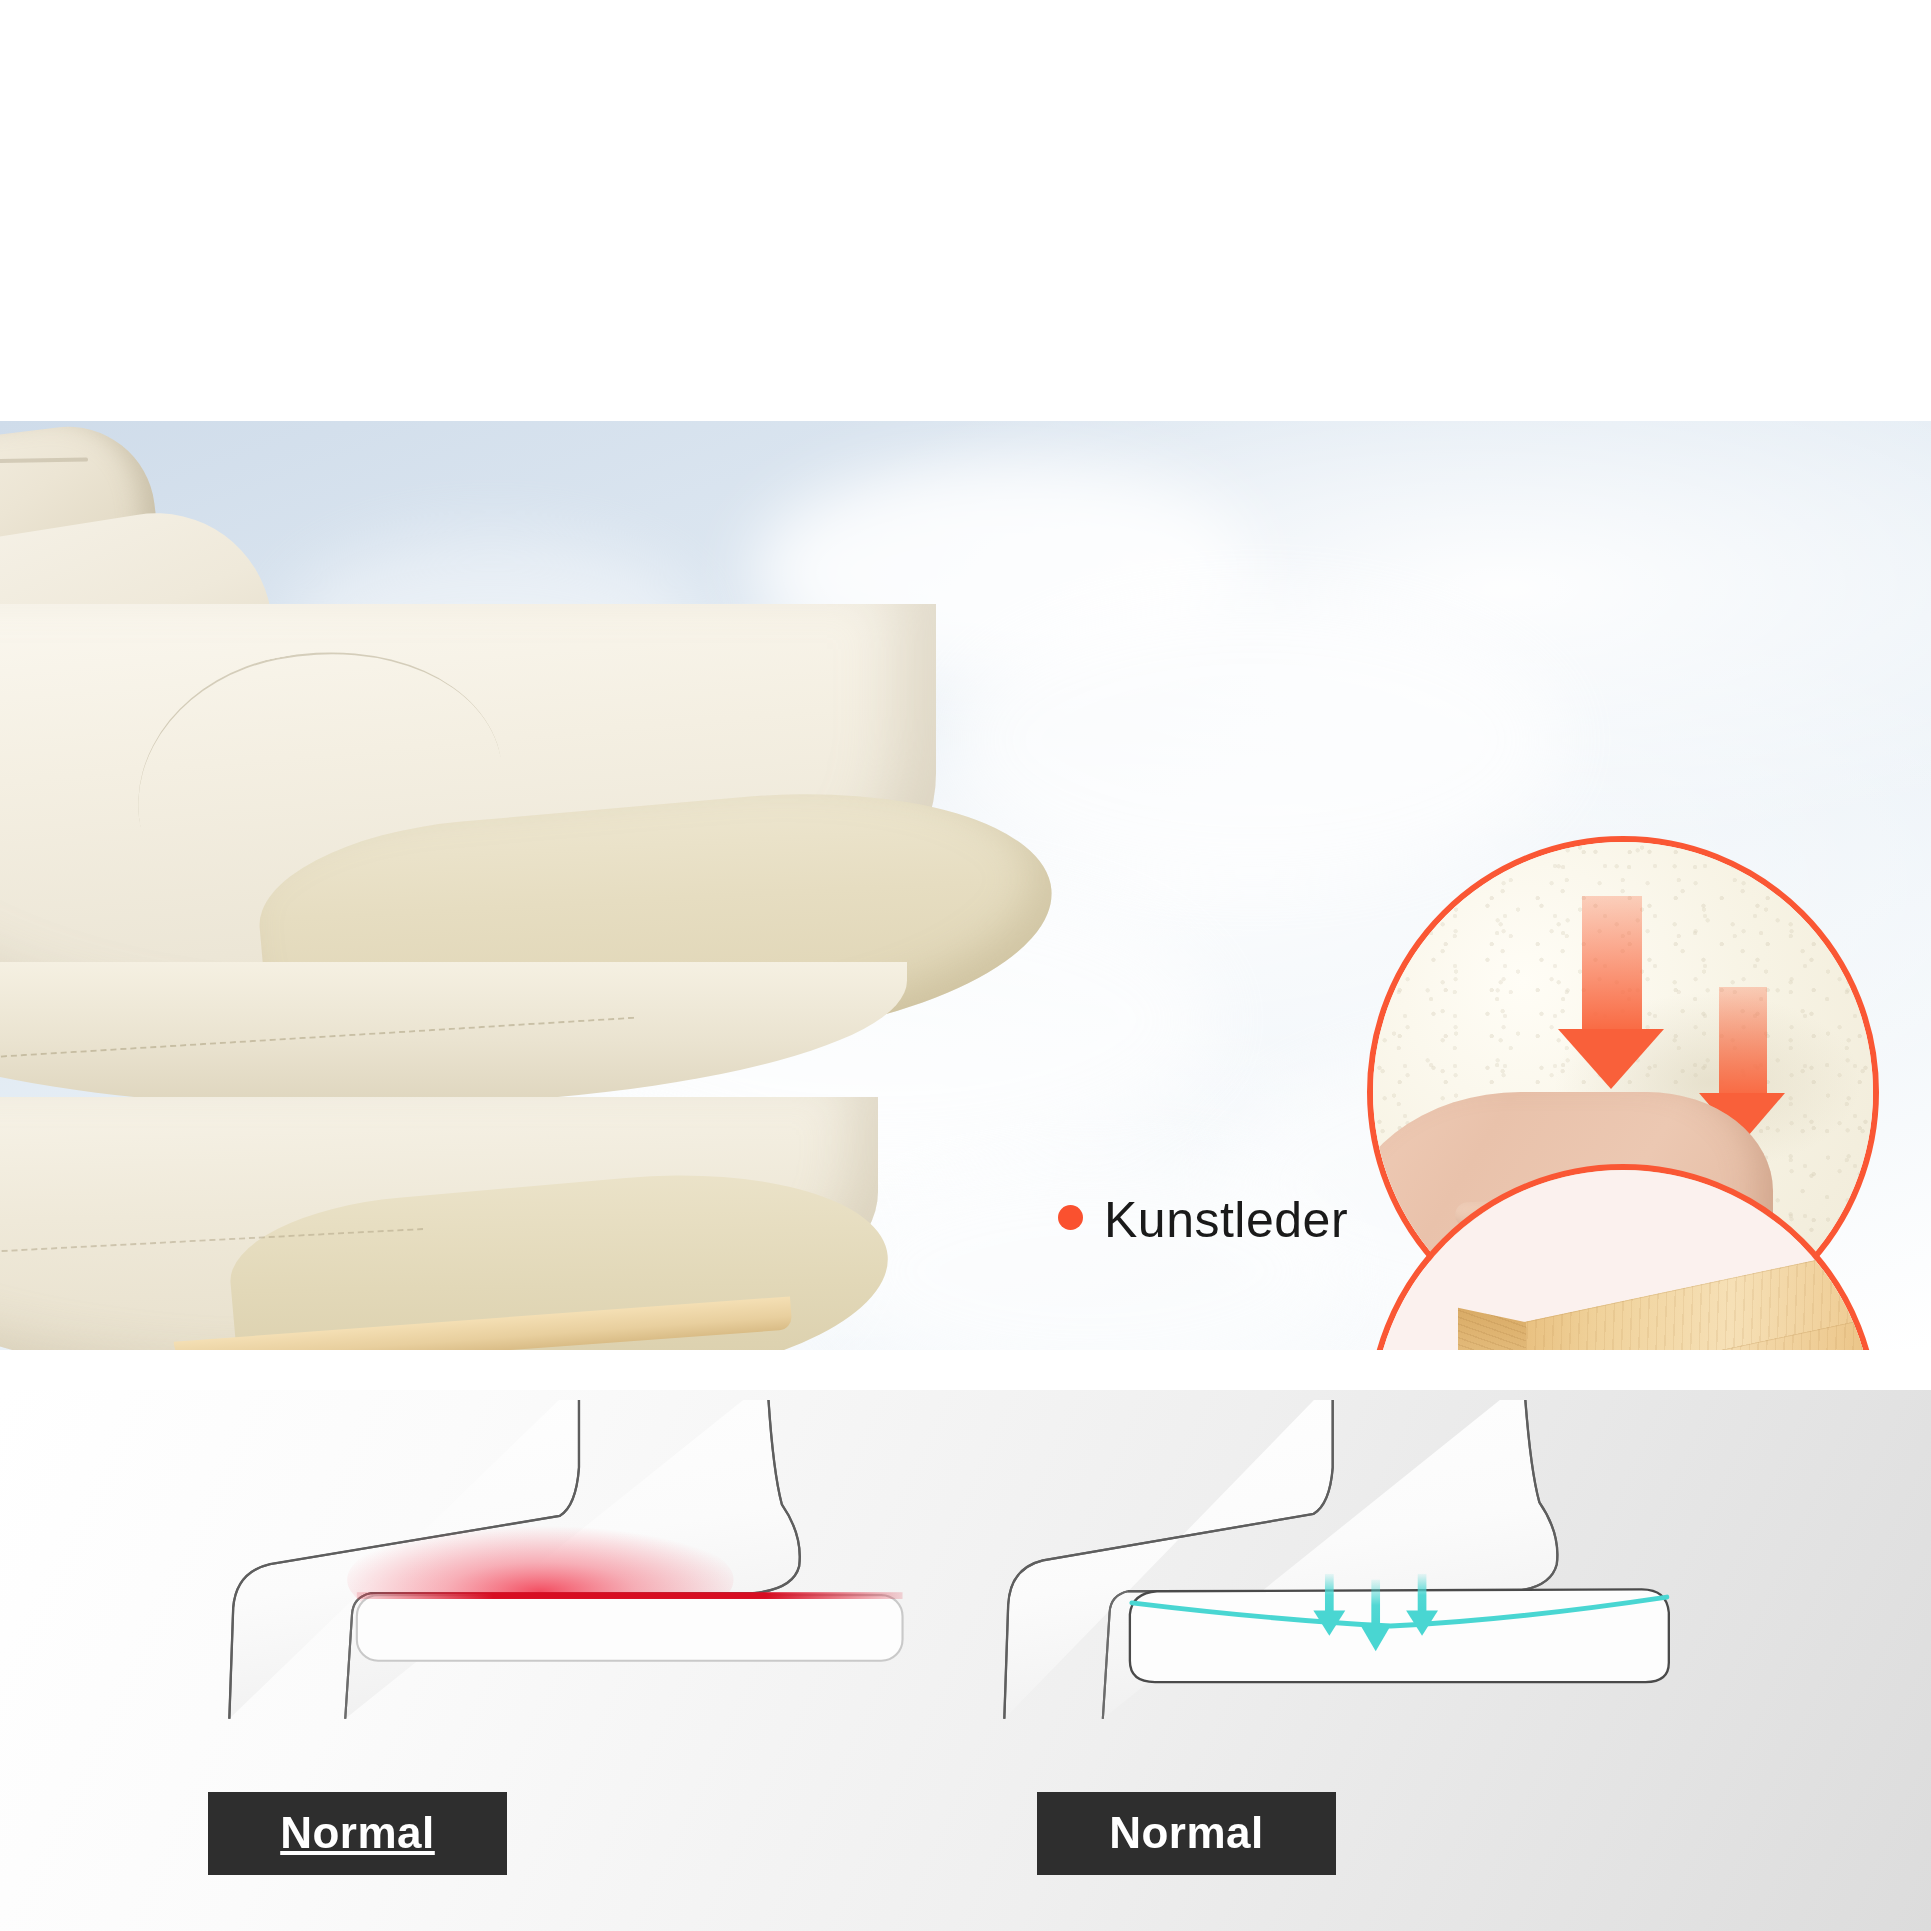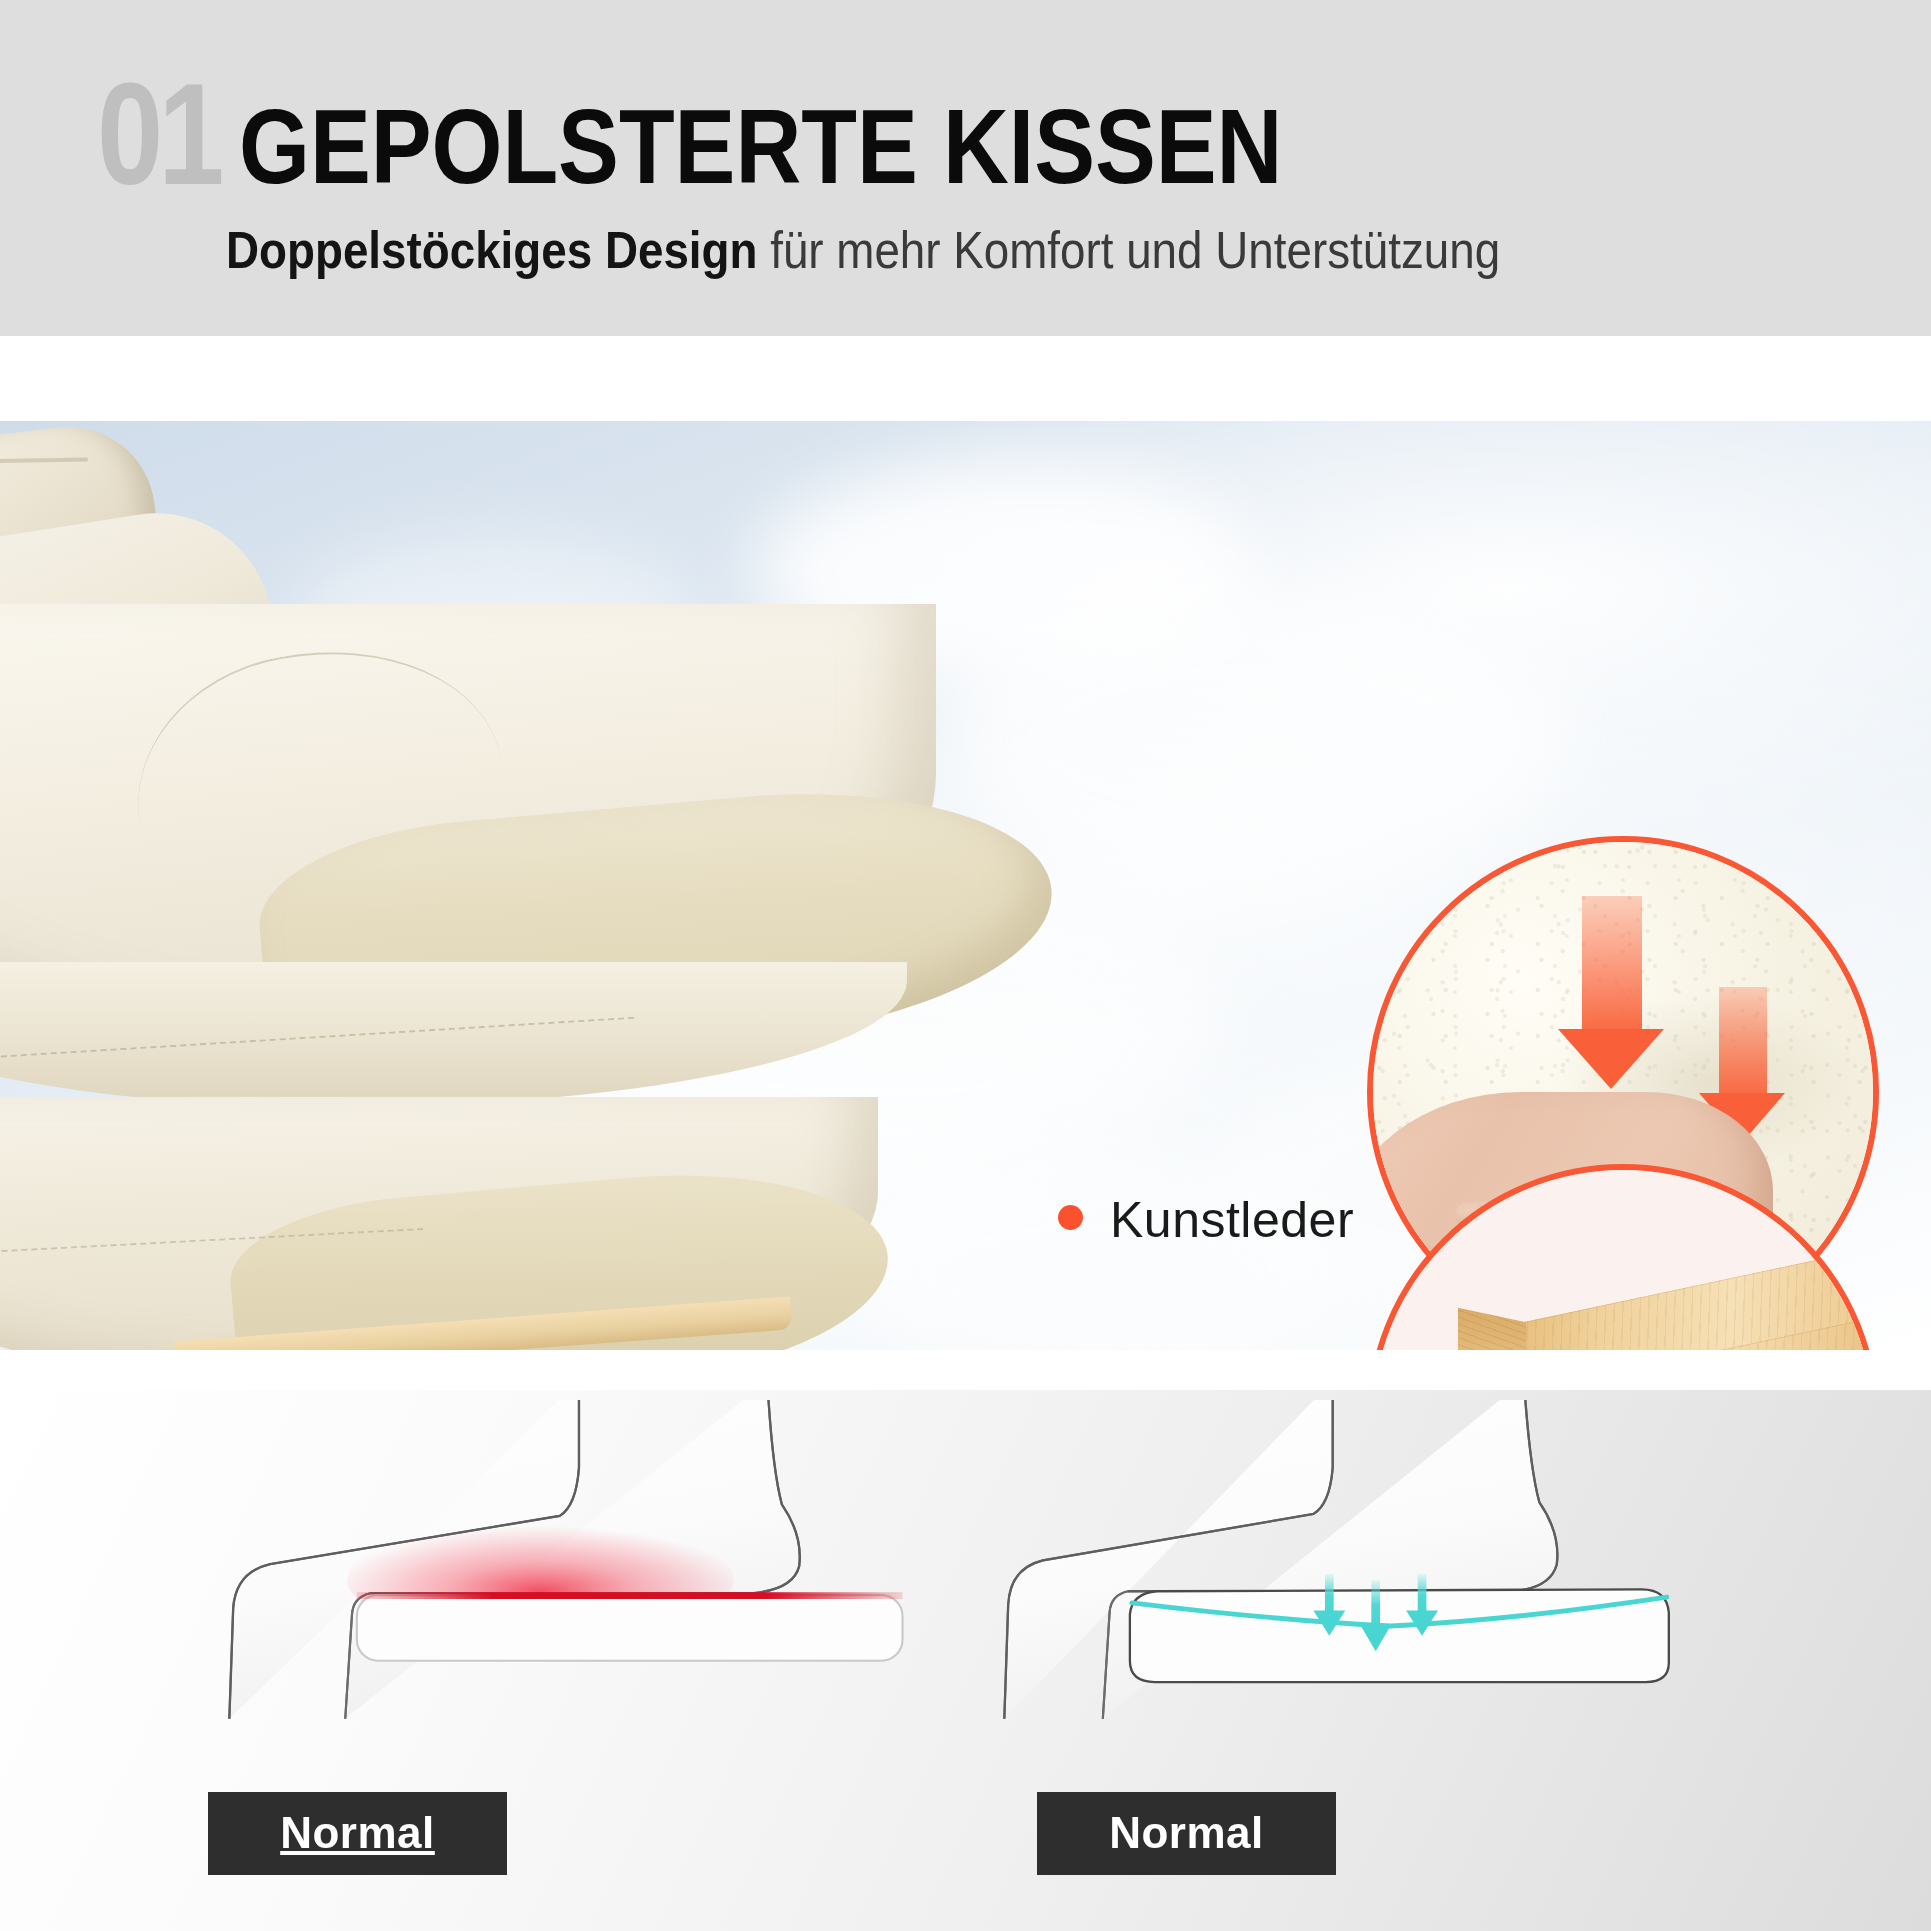--- a/index.html
+++ b/index.html
@@ -142,21 +142,21 @@
     transform:rotate(-3deg);
   }
 
   
   .callout{ position:absolute; display:flex; align-items:flex-start; }
   .dot{
     width:25px; height:25px; border-radius:50%;
     background:#fa512f; flex:0 0 auto; margin-top:13.5px;
   }
   .callout-text{
-    margin-left:27px; font-size:50px; line-height:1.16; color:#1a1a1a;
+    margin-left:21px; font-size:50px; line-height:1.16; color:#1a1a1a;
     font-weight:300; letter-spacing:0.5px; white-space:pre-line;
   }
   .callout-leather{ left:1058px; top:770px; }
 
   
   .circle{
     position:absolute; border-radius:50%; overflow:hidden;
     border:6.8px solid #fa5734;
   }
   .circle-foam{ left:1367px; top:415px; width:512px; height:512px; }
@@ -257,31 +257,20 @@
     width:299px;
   }
   .cmp-left  .cmp-label{ left:54px;text-decoration:underline; }
   .cmp-right .cmp-label{ left:52px; }
 </style>
 </head>
 <body>
 
 <div class="page">
 
-  <div class="header-band">
-    <div class="header-inner">
-      <div class="title-row">
-        <span class="big-number">01</span>
-        <span class="main-title">GEPOLSTERTE KISSEN</span>
-      </div>
-      <div class="sub-row">
-        <span class="sub-strong">Doppelstöckiges Design</span><span class="sub-light"> für mehr Komfort und Unterstützung</span>
-      </div>
-    </div>
-  </div>
 
   <div class="photo-stage">
 
     <div class="cloud c1"></div>
     <div class="cloud c2"></div>
     <div class="cloud c3"></div>
     <div class="cloud c4"></div>
     <div class="cloud c5"></div>
     <div class="cloud c6"></div>
     <div class="cloud c7"></div>

